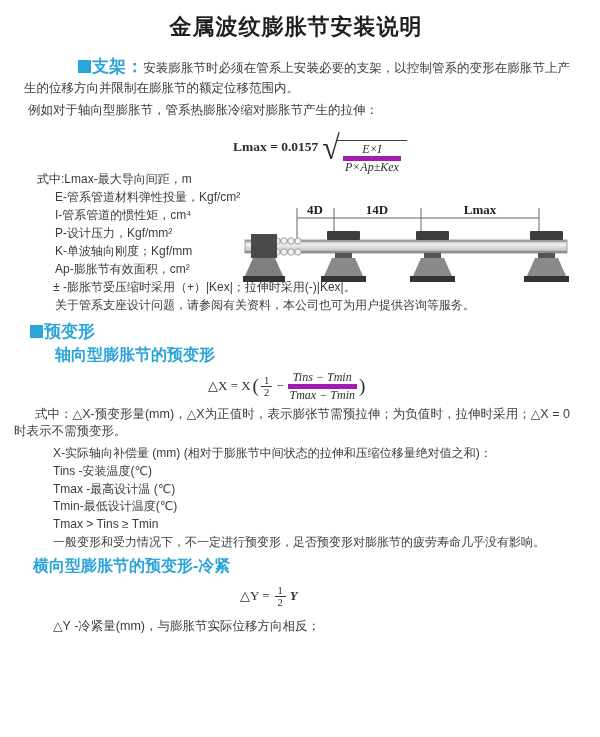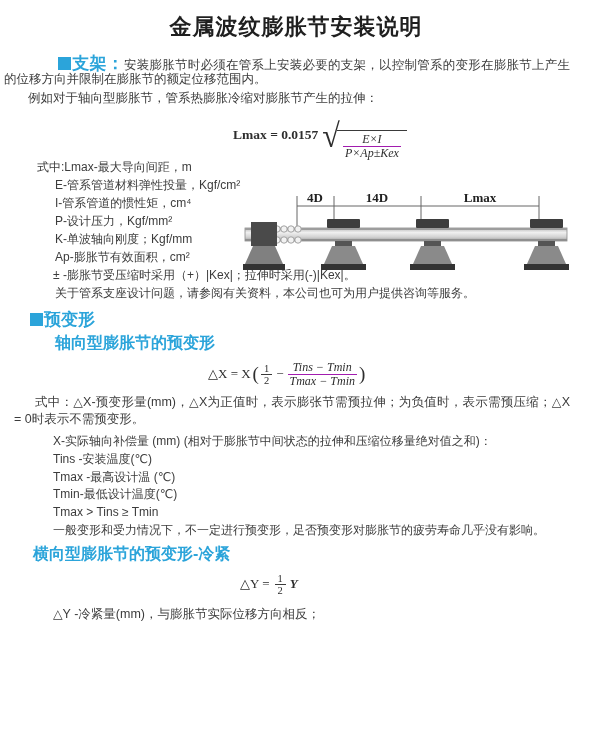--- a/index.html
+++ b/index.html
@@ -16,24 +16,24 @@
     padding-top:12px;
     text-align:center;
     font-size:22px;
     font-weight:bold;
     color:#1f1f1f;
     letter-spacing:1px;
     line-height:30px;
   }
   
   .p-support{
-    margin:15px 22px 0 4px;
+    margin:15px 22px 0 24px;
     text-align:justify;
     text-indent:54px;
-    line-height:14px;
+    line-height:20px;
   }
   .sec-inline{
     color:#2ba4da;
     font-weight:bold;
     font-size:17px;
   }
   .sq{
     display:inline-block;
     width:13px;height:13px;
     background:#2ba4da;
@@ -49,21 +49,21 @@
     font-family:"Liberation Serif","DejaVu Serif",serif;
     color:#2e2e2e;
     display:flex;
     align-items:center;
   }
   .formula1{ margin:10px 0 0 233px; height:36px; }
   .f-lhs{ font-weight:bold; font-size:13.5px; }
   .radical{ font-size:32px; line-height:30px; font-weight:normal; margin:0 -3px 0 4px; transform:scaleY(1.05); }
   .root-content{ border-top:1.6px solid #3a3a3a; padding:1px 6px 0 6px;margin-top:19px; }
   .frac{ display:inline-flex; flex-direction:column; align-items:center; font-style:italic; font-size:12px; line-height:13px; }
-  .frac .den{ border-top:1px solid #a21caf; padding:0 2px; }
+  .frac .den{ border-top:5px solid #a21caf; padding:0 2px; }
   
   .defs-wrap{ position:relative; margin-top:5px; }
   .defs{ list-style:none; margin:0; padding:0; font-size:12px; }
   .defs li{ margin-left:55px; line-height:18px; }
   .defs li:first-child{ margin-left:37px; }
   .defs li.tight{ margin-left:53px; }
   .diagram{ position:absolute; left:243px; top:30px; }
   .dim-label{ font-family:"Liberation Serif","DejaVu Serif",serif; font-weight:bold; font-size:13px; fill:#222; }
   
   .sec-head{
@@ -211,21 +211,21 @@
       <span class="d">2</span>
     </span>
     <span class="f-mid">−</span>
     <span class="frac">
       <span class="num">Tins − Tmin</span>
       <span class="den">Tmax − Tmin</span>
     </span>
     <span class="paren">)</span>
   </div>
 
-  <p class="p-explain">式中：△X-预变形量(mm)，△X为正值时，表示膨张节需预拉伸；为负值时，表示需预压缩；△X = 0时表示不需预变形。</p>
+  <p class="p-explain">式中：△X-预变形量(mm)，△X为正值时，表示膨张节需预拉伸；为负值时，拉伸时采用；△X = 0时表示不需预变形。</p>
 
   <ul class="defs2">
     <li>X-实际轴向补偿量 (mm) (相对于膨胀节中间状态的拉伸和压缩位移量绝对值之和)：</li>
     <li>Tins -安装温度(℃)</li>
     <li>Tmax -最高设计温 (℃)</li>
     <li>Tmin-最低设计温度(℃)</li>
     <li>Tmax &gt; Tins ≥ Tmin</li>
     <li>一般变形和受力情况下，不一定进行预变形，足否预变形对膨胀节的疲劳寿命几乎没有影响。</li>
   </ul>
 

